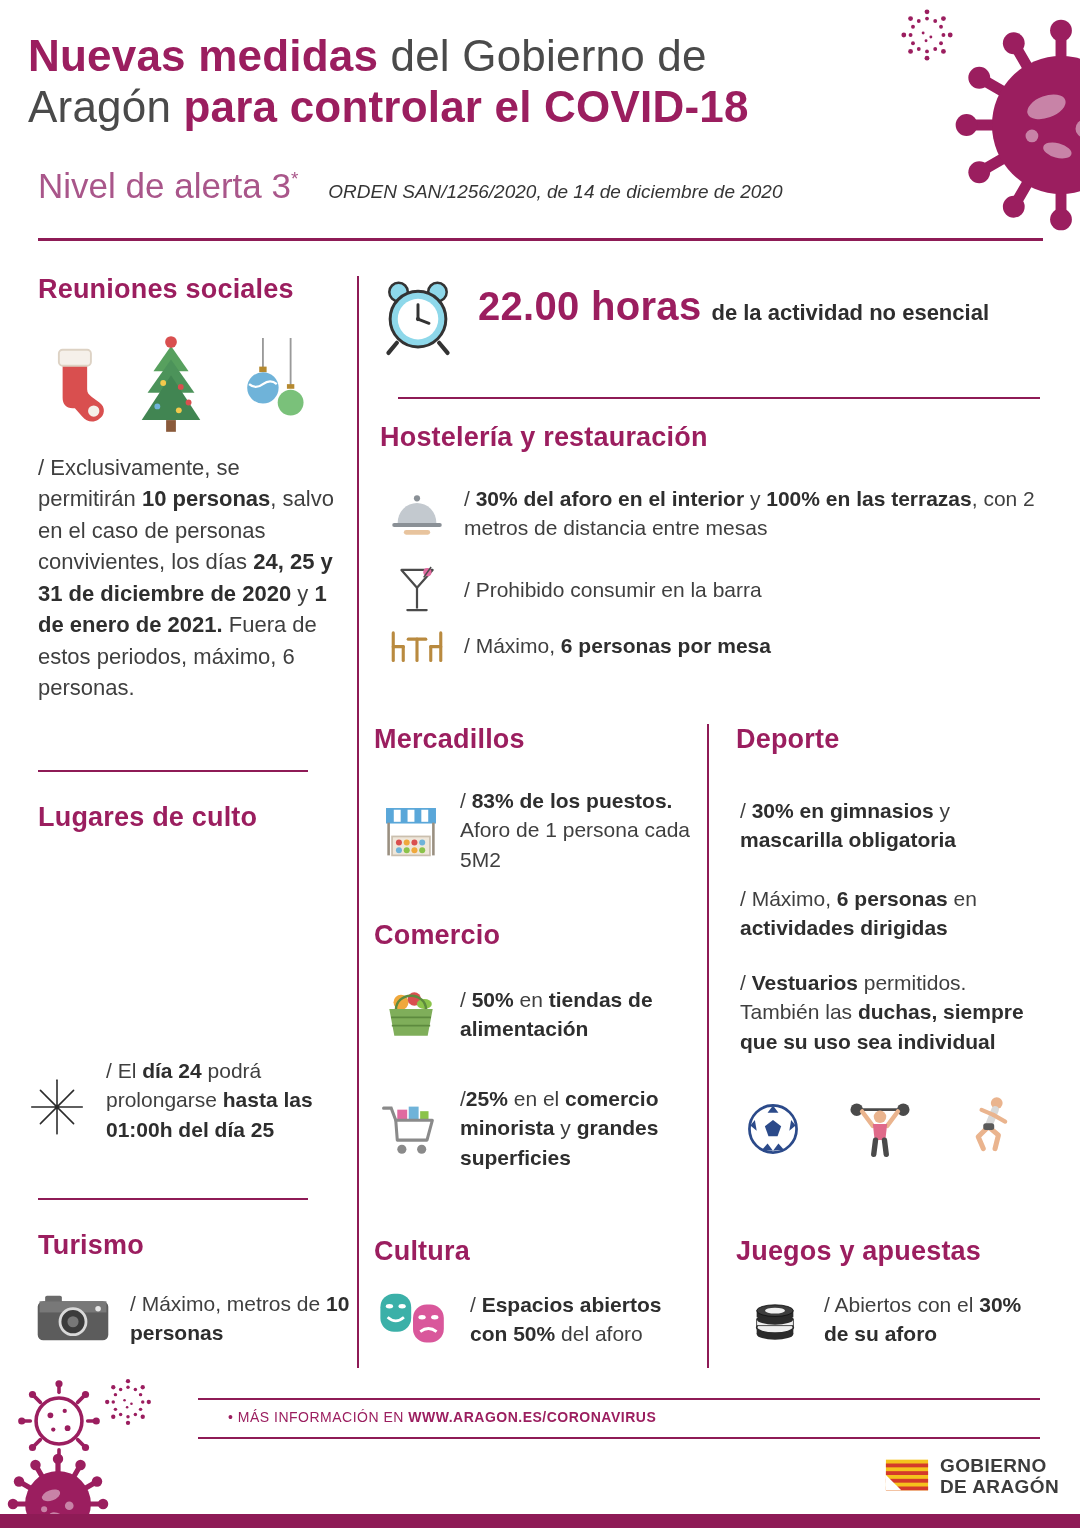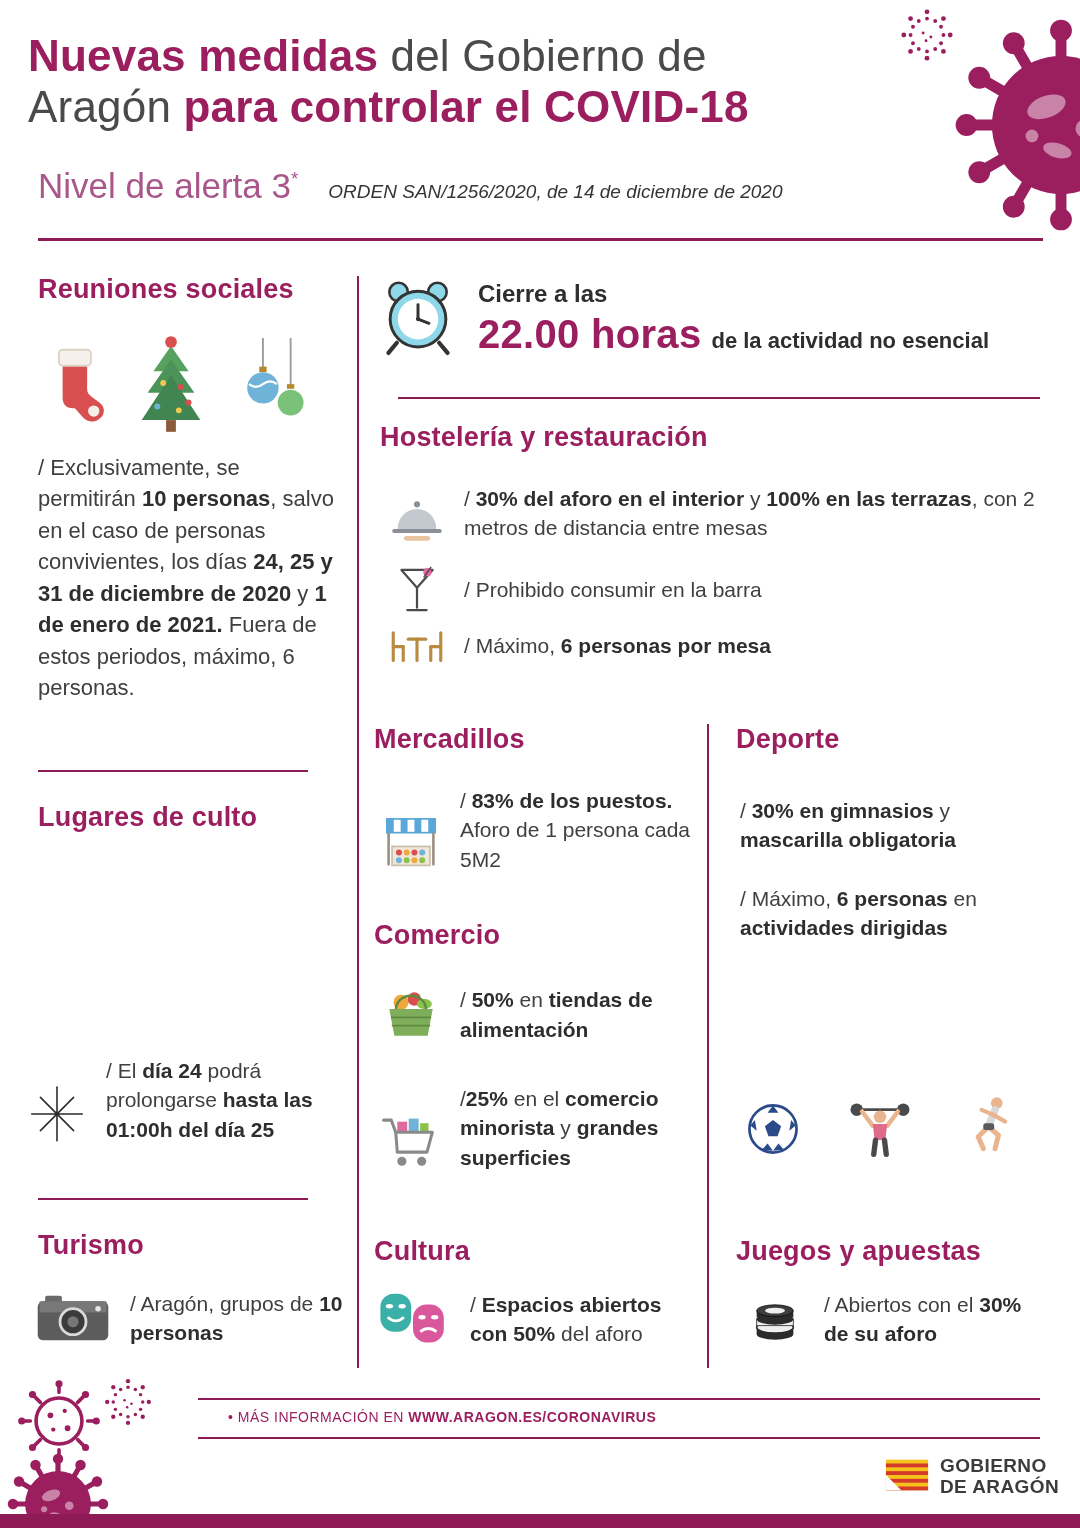--- a/index.html
+++ b/index.html
@@ -19,21 +19,21 @@
 
   
   .sec{font-size:27px;font-weight:700;color:#9b1e5f;letter-spacing:.2px}
 
   
   .txt{font-size:21px;line-height:1.4;color:#3f3f3f}
   .txt b{font-weight:700;color:#2e2e2e}
   .body-p{font-size:22px;line-height:1.43;color:#3f3f3f}
   .body-p b{font-weight:700;color:#2e2e2e}
 
-  .item{display:flex;align-items:flex-end;gap:14px}
+  .item{display:flex;align-items:center;gap:14px}
   .item.center{align-items:center}
   .ic-box{flex:0 0 auto;display:flex;justify-content:center;align-items:flex-start}
 
   
   .cierre-intro{font-size:24px;font-weight:700;color:#2e2e2e}
   .cierre-line2{display:flex;align-items:baseline;margin-top:4px}
   .cierre-time{font-size:40px;font-weight:700;color:#9b1e5f;letter-spacing:.3px}
   .cierre-tail{font-size:22px;font-weight:700;color:#2e2e2e;margin-left:10px}
 
   
@@ -394,32 +394,31 @@
   <div class="abs rule" style="left:38px;top:1198px;width:270px;height:2px"></div>
 
   <h2 class="abs sec" style="left:38px;top:1230px">Turismo</h2>
 
   <div class="abs item center" style="left:30px;top:1288px;width:320px">
     <span class="ic-box" style="width:86px">
       <svg width="78" height="60" viewBox="0 0 84 64">
           <use href="#camera"></use>
         </svg>
     </span>
-    <p class="txt" style="width:225px"><span>/ Aragón, grupos de </span><b>10 personas</b></p>
+    <p class="txt" style="width:225px"><span>/ Máximo, metros de </span><b>10 personas</b></p>
   </div>
 
   <div class="abs rule" style="left:357px;top:276px;width:2px;height:1092px"></div>
 
   <span class="abs" style="left:380px;top:276px">
     <svg width="76" height="82" viewBox="0 0 90 95">
         <use href="#alarm-clock"></use>
       </svg>
   </span>
   <div class="abs" style="left:478px;top:280px">
-    <div class="cierre-intro">Cierre a las</div>
     <div class="cierre-line2">
       <span class="cierre-time">22.00 horas</span>
       <span class="cierre-tail"> de la actividad no esencial</span>
     </div>
   </div>
   <div class="abs rule" style="left:398px;top:397px;width:642px;height:2px"></div>
 
   <h2 class="abs sec" style="left:380px;top:422px">Hostelería y restauración</h2>
 
   <div class="abs item" style="left:384px;top:484px;width:660px">
@@ -490,20 +489,21 @@
     </span>
     <p class="txt" style="width:240px"><span>/ </span><b>Espacios abiertos con 50%</b><span> del aforo</span></p>
   </div>
 
   <div class="abs rule" style="left:707px;top:724px;width:2px;height:644px"></div>
 
   <h2 class="abs sec" style="left:736px;top:724px">Deporte</h2>
 
   <p class="abs txt" style="left:740px;top:796px;width:272px"><span>/ </span><b>30% en gimnasios</b><span> y </span><b>mascarilla obligatoria</b></p>
   <p class="abs txt" style="left:740px;top:884px;width:286px"><span>/ Máximo, </span><b>6 personas</b><span> en </span><b>actividades dirigidas</b></p>
+  <p class="abs txt" style="left:740px;top:968px;width:300px"><span>/ </span><b>Vestuarios</b><span> permitidos. También las </span><b>duchas, siempre que su uso sea individual</b></p>
 
   <div class="abs icons-row" style="left:744px;top:1090px;gap:44px">
     <span><svg width="58" height="58" viewBox="0 0 64 64">
           <use href="#soccer-ball"></use>
         </svg></span>
     <span><svg width="68" height="68" viewBox="0 0 76 76">
           <use href="#weightlifting"></use>
         </svg></span>
     <span><svg width="64" height="66" viewBox="0 0 76 76">
           <use href="#running"></use>

